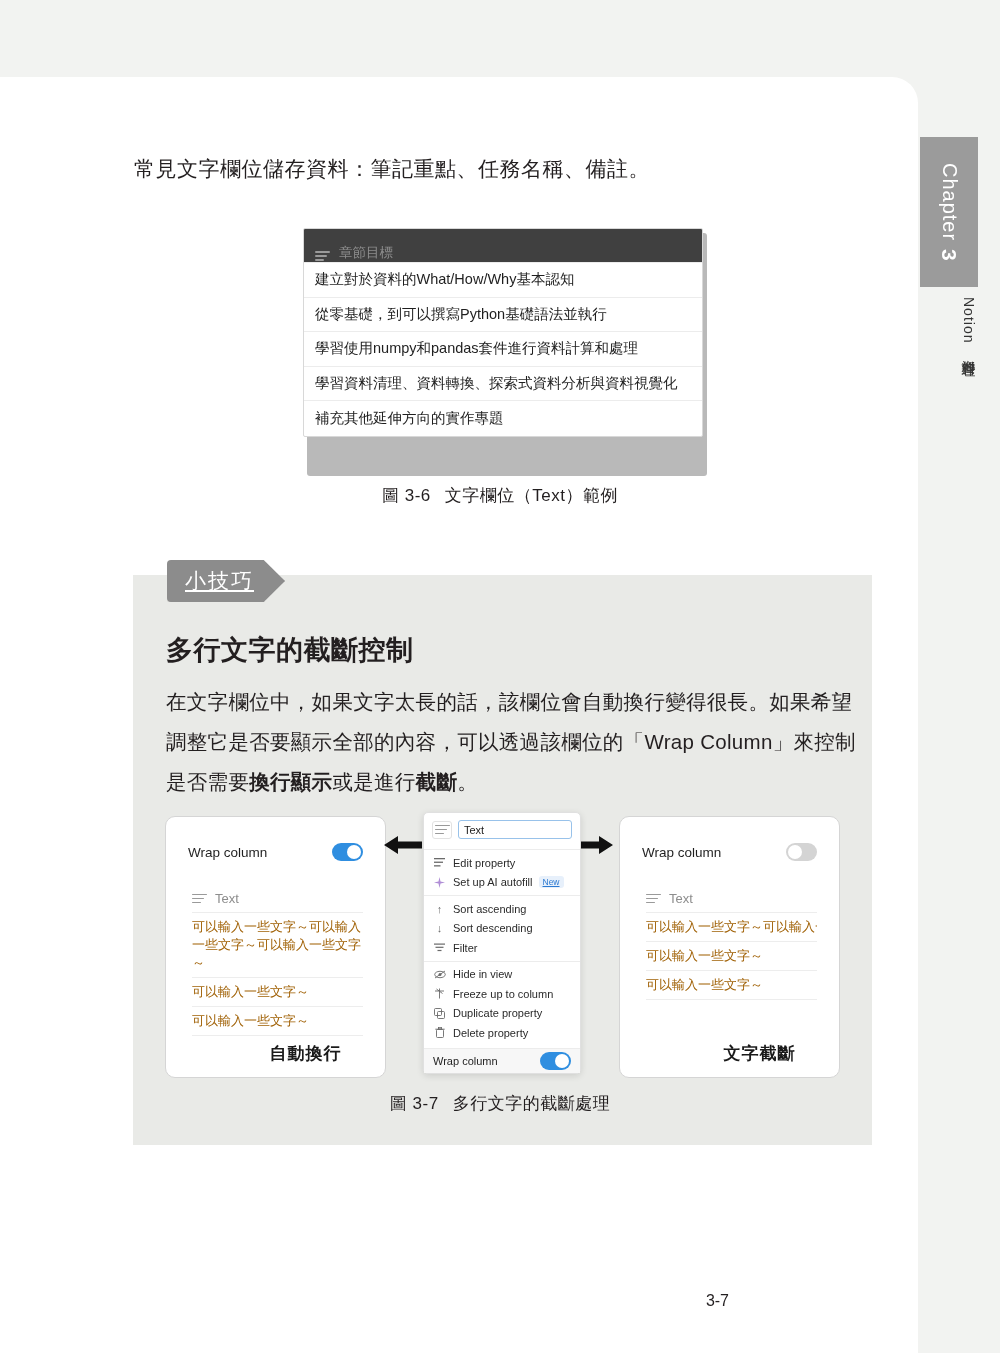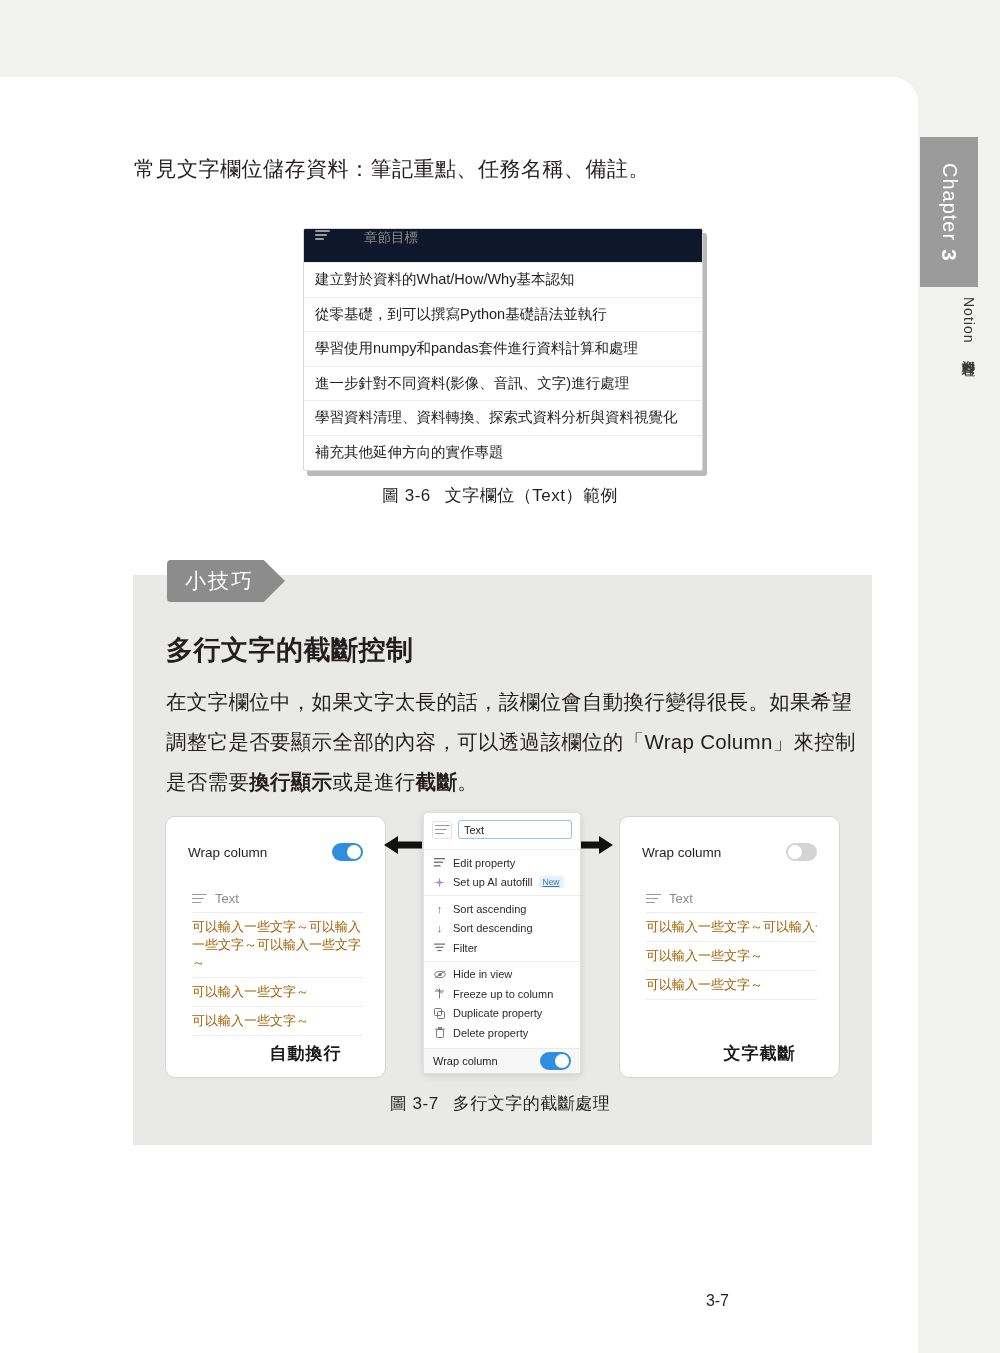--- a/index.html
+++ b/index.html
@@ -78,26 +78,25 @@
   }
   .fig36-table {
     position: relative;
     width: 400px;
     background: #ffffff;
     border: 1px solid #d8d8d8;
     border-radius: 2px;
     overflow: hidden;
   }
   .t-head {
-    display: flex; align-items: flex-start;
+    display: flex; align-items: flex-end;
     height: 34px;
     padding-left: 11px;
     border-bottom: 1px solid #ececec;
-    background: #0f172a;
-    gap: 25px;
+    background: #404040;
   }
   .t-head-label {
     font-size: 13.5px; color: #8d8d8d; margin-left: 9px;
   }
   .t-row {
     height: 34.5px;
     display: flex; align-items: center;
     padding-left: 11px;
     border-bottom: 1px solid #ececec;
     font-size: 14.5px;
@@ -139,20 +138,21 @@
     width: 118px; height: 42px;
     background: #8c8c8c;
     color: #ffffff;
     font-size: 21px;
     letter-spacing: 2px;
     display: flex; align-items: center; justify-content: flex-start;
     padding-left: 18px;
     border-radius: 4px 0 0 4px;
     clip-path: polygon(0 0, 82% 0, 100% 50%, 82% 100%, 0 100%);
     box-shadow: 2px 3px 4px rgba(0,0,0,0.18);
+    text-decoration: underline;
   }
   .tip-heading {
     position: absolute;
     left: 166px; top: 632px;
     font-size: 27px;
     font-weight: bold;
     color: #231f20;
     letter-spacing: 0.5px;
   }
   .tip-para {
@@ -315,21 +315,20 @@
         <span class="icon-lines">
             <i></i>
             <i></i>
             <i></i>
           </span>
         <span class="t-head-label">章節目標</span>
       </div>
       <div class="t-row">建立對於資料的What/How/Why基本認知</div>
       <div class="t-row">從零基礎，到可以撰寫Python基礎語法並執行</div>
       <div class="t-row">學習使用numpy和pandas套件進行資料計算和處理</div>
-      <div class="t-row">進一步針對不同資料(影像、音訊、文字)進行處理</div>
       <div class="t-row">學習資料清理、資料轉換、探索式資料分析與資料視覺化</div>
       <div class="t-row">補充其他延伸方向的實作專題</div>
     </div>
   </div>
 
   <div class="fig-caption" id="cap36">
     <span>圖 3-6</span><span class="cap-gap"></span><span>文字欄位（Text）範例</span>
   </div>
 
   <div class="tipbox"></div>

